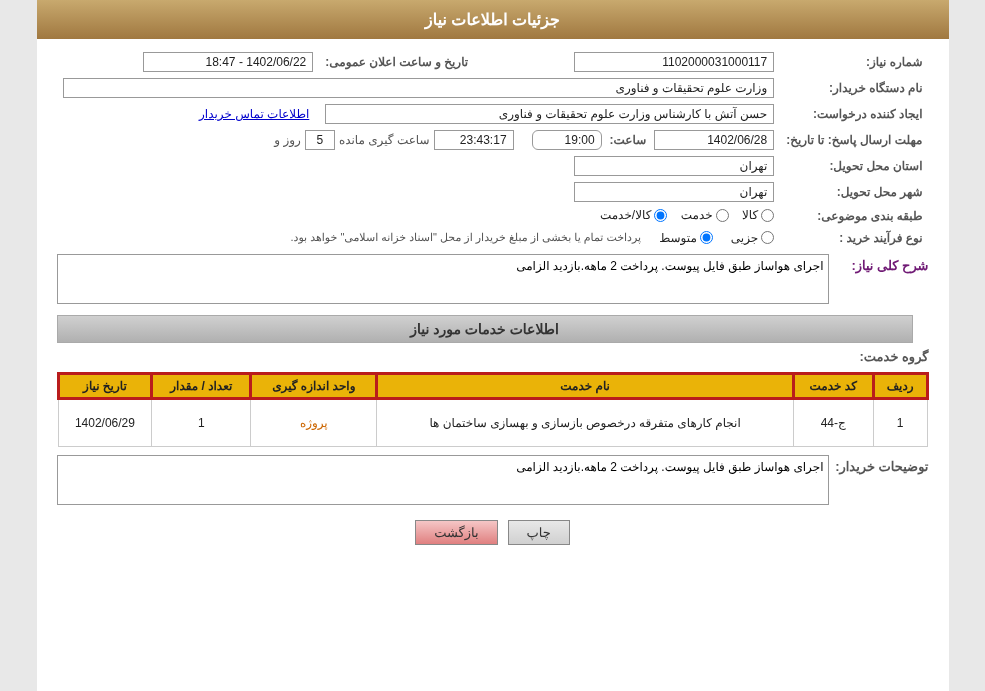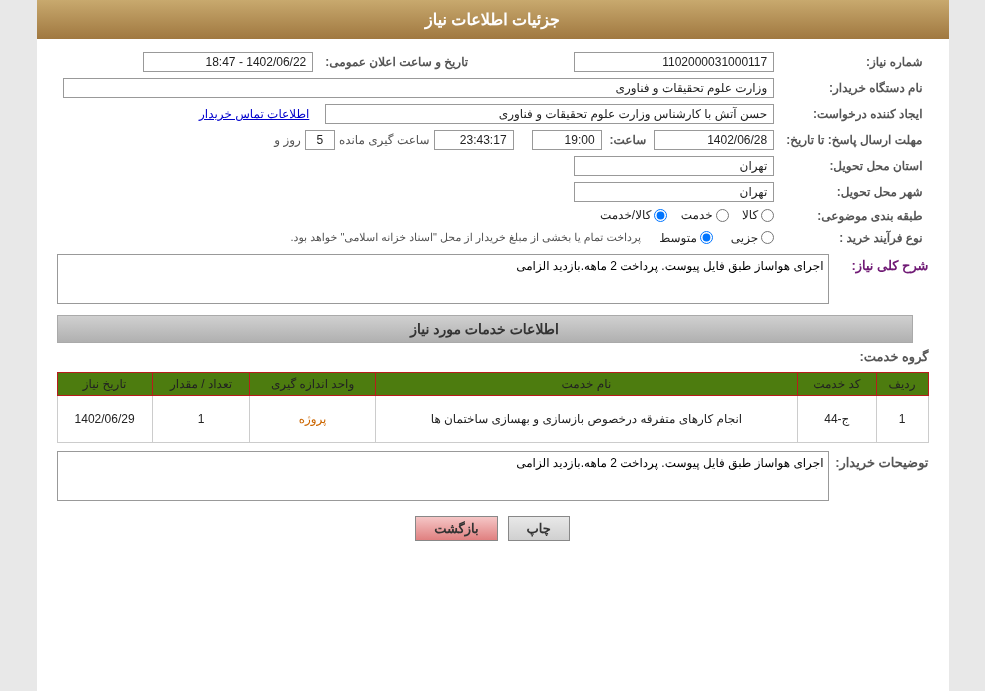--- a/index.html
+++ b/index.html
@@ -92,42 +92,41 @@
       margin-left: 10px;
       font-size: 12px;
     }
     .services-table {
       width: 100%;
       border-collapse: collapse;
       margin-top: 6px;
       font-size: 12px;
     }
     .services-table th {
-      background: #4d7c0f;
-      border: 1px solid #b91c1c;
+      background: #eab308;
+      border: 3px solid #b91c1c;
       padding: 4px 6px;
       text-align: center;
-      font-weight: normal;
+      font-weight: bold;
     }
     .services-table td {
       border: 1px solid #ccc;
       padding: 16px 6px;
       text-align: center;
       background: #fff;
     }
     .services-table tr:nth-child(even) td {
       background: #f5f5f5;
     }
     .btn {
       padding: 4px 18px;
       font-size: 13px;
       font-family: Tahoma, Arial, sans-serif;
       cursor: pointer;
       border: 1px solid #888;
-      font-weight: bold;
     }
     .btn-print {
       background: linear-gradient(to bottom, #e8e8e8, #d0d0d0);
       color: #333;
     }
     .btn-back {
       background: linear-gradient(to bottom, #f5c6c6, #e08080);
       color: #333;
     }
     .btn-row {
@@ -192,21 +191,21 @@
           <span class="blue-link">اطلاعات تماس خریدار</span>
         </td>
       </tr>
 
       <tr>
         <td class="label-cell">مهلت ارسال پاسخ: تا تاریخ:</td>
         <td colspan="3">
           <div class="deadline-row">
             <div class="value-box" style="min-width:120px;">1402/06/28</div>
             <span style="font-weight:bold;color:#555;">ساعت:</span>
-            <div class="value-box" style="min-width:70px;">19:00</div>
+            <div class="value-box" style="min-width:70px;border-radius:6px;">19:00</div>
             <div class="remaining-box">
               <div class="value-box" style="min-width:80px;">23:43:17</div>
               <span style="color:#555;">ساعت گیری مانده</span>
               <div class="value-box" style="min-width:30px;text-align:center;">5</div>
               <span style="color:#555;">روز و</span>
             </div>
           </div>
         </td>
       </tr>
 

